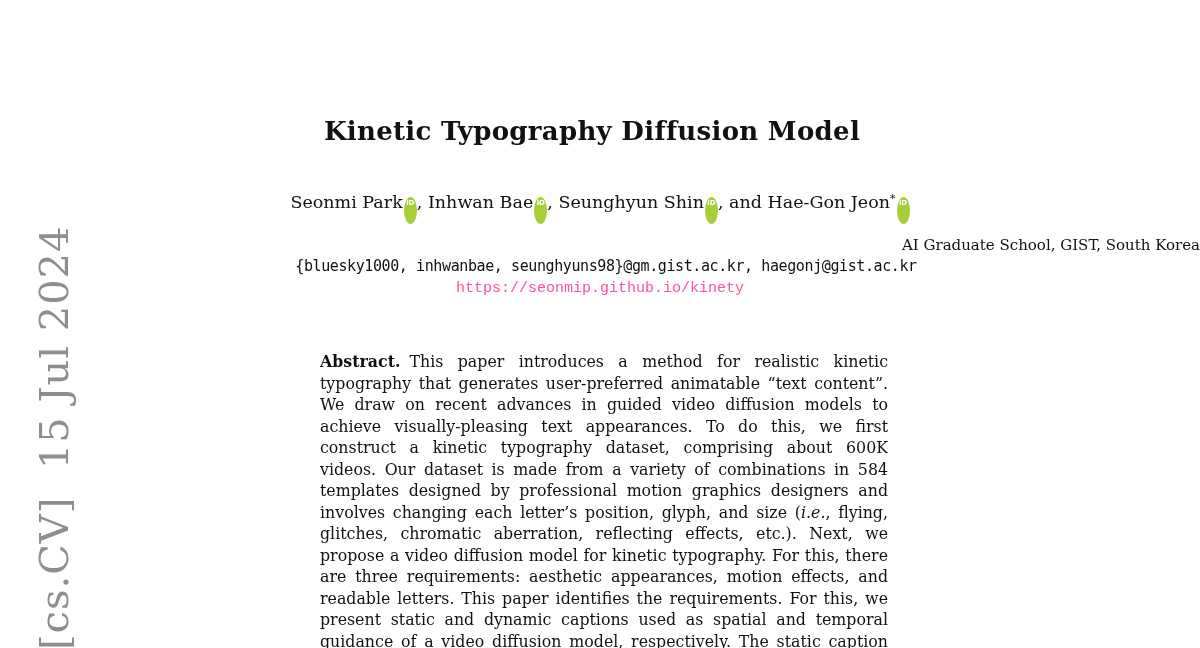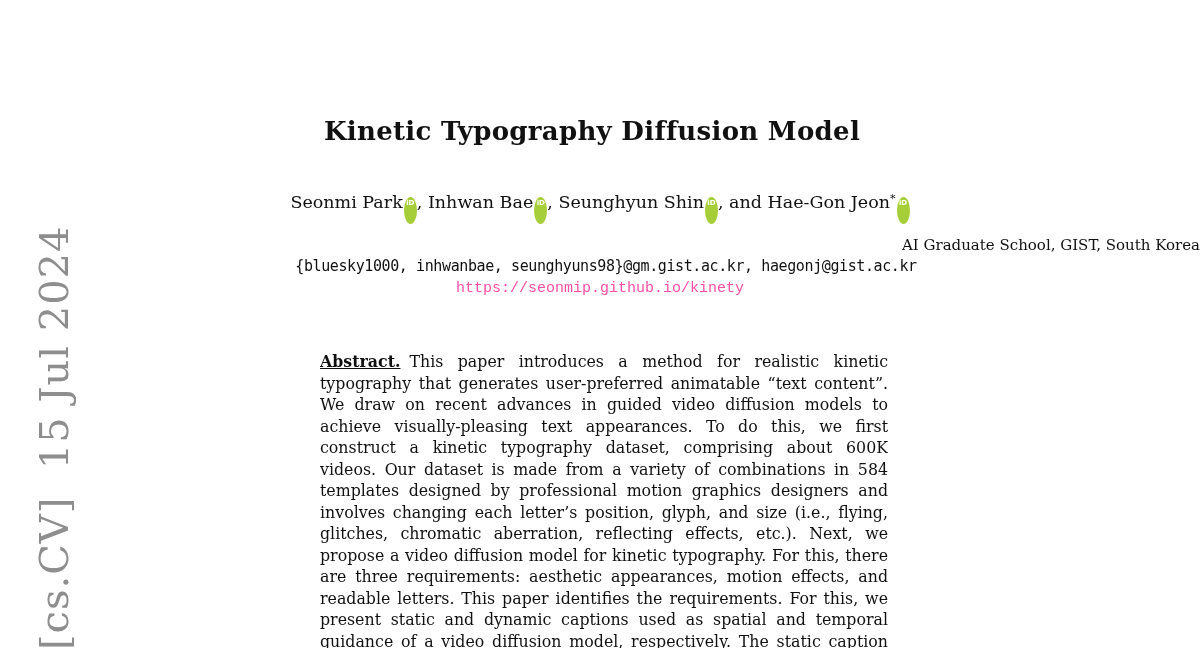--- a/index.html
+++ b/index.html
@@ -94,22 +94,22 @@
     top: 351px;
     left: 320px;
     width: 568px;
     height: 297px;
     overflow: hidden;
     font-size: 15.8px;
     line-height: 21.5px;
     text-align: justify;
     word-spacing: 0.5px;
   }
-  .abstract .abs-label { font-weight: bold; margin-right: 9px; text-decoration: underline; }
-  .abstract .abs-italic { }
+  .abstract .abs-label { font-weight: bold; margin-right: 9px; }
+  .abstract .abs-italic { font-style: italic; }
 </style>
 </head>
 <body>
 
 <div class="page">
 
   <div class="watermark">[cs.CV]  15 Jul 2024</div>
 
   <h1 class="title">Kinetic Typography Diffusion Model</h1>
 

